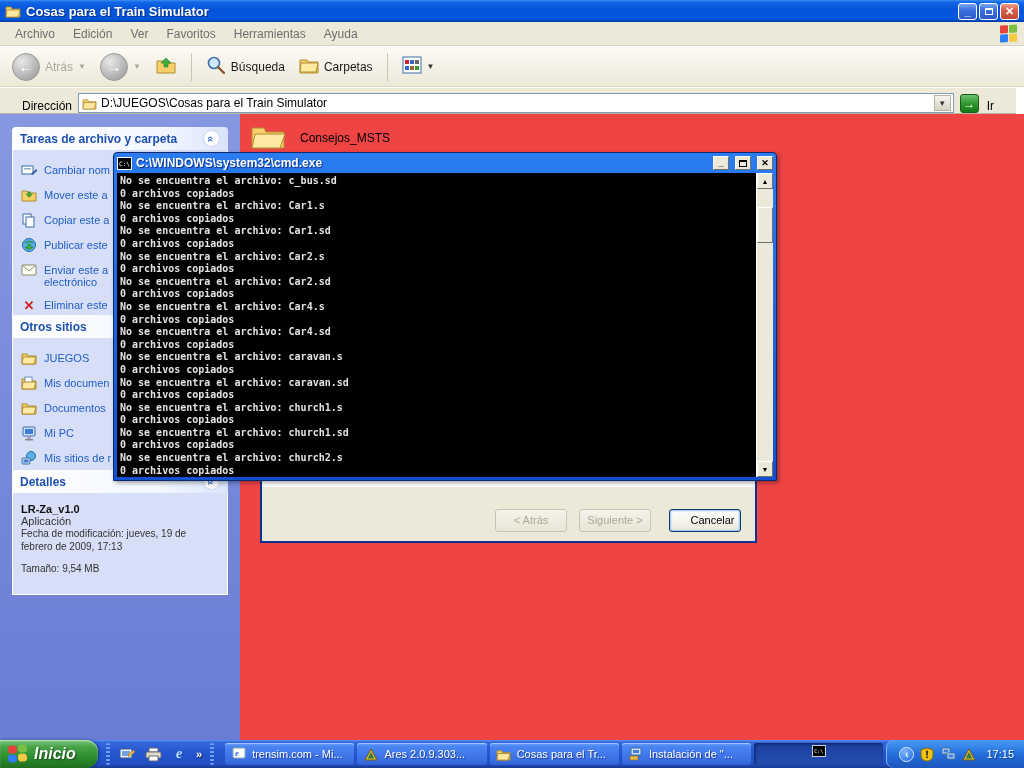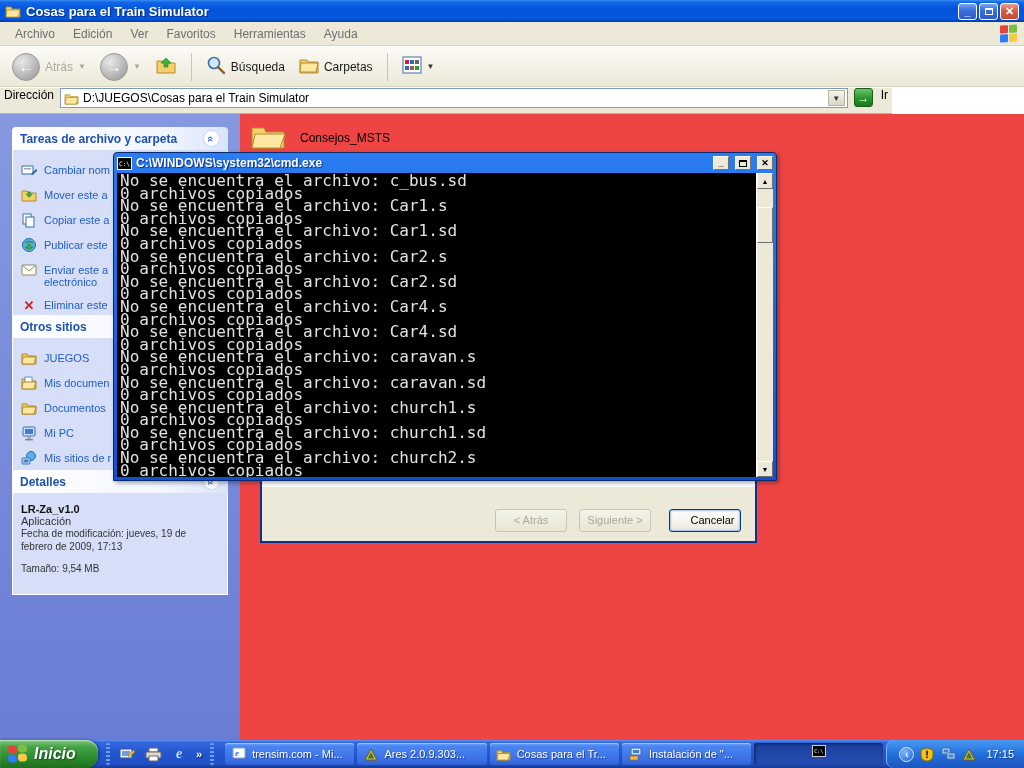--- a/index.html
+++ b/index.html
@@ -31,22 +31,22 @@
     display:flex; align-items:center; padding:0 8px; gap:6px; }
   .nav-circle { width:28px; height:28px; border-radius:50%; border:1px solid #9a9a9a;
     background:radial-gradient(circle at 35% 30%,#e8e8e8 0%,#b5b5b5 60%,#8f8f8f 100%);
     color:#fff; font-size:15px; font-weight:bold; display:flex; align-items:center; justify-content:center; }
   .tool-label { font-size:12px; color:#aca899; }
   .tool-label.dark { color:#1a1a1a; }
   .caret { font-size:8px; color:#aca899; }
   .tb-sep { width:1px; height:28px; background:#c9c5b2; margin:0 4px; }
   .tool-btn { display:flex; align-items:center; gap:5px; padding:2px 4px; }
 
-  .addressbar { position:absolute; left:0; top:88px; width:892px; height:26px; z-index:2;
-    background:#ece9d8; border-bottom:1px solid #b8b4a2; display:flex; align-items:flex-start; padding:0 4px; gap:6px; }
+  .addressbar { position:absolute; left:0; top:88px; width:1016px; height:26px; z-index:2;
+    background:#ece9d8; border-bottom:1px solid #b8b4a2; display:flex; align-items:flex-end; padding:0 22px; gap:6px; }
   .addr-label { font-size:12px; color:#000; }
   .addr-box { flex:1; height:20px; background:#fff; border:1px solid #7f9db9; display:flex; align-items:center; padding:0 2px; }
   .addr-box input { flex:1; border:none; outline:none; font-size:12px; font-family:"Liberation Sans",sans-serif; color:#000; margin-left:4px; }
   .addr-drop { width:17px; height:16px; background:linear-gradient(180deg,#f5f4ef,#d8d4c4); border:1px solid #b8b4a2;
     font-size:8px; color:#333; display:flex; align-items:center; justify-content:center; }
   .go-btn { width:19px; height:19px; border-radius:3px; border:1px solid #1a5c1a;
     background:linear-gradient(180deg,#6fc06f 0%,#2f9a2f 50%,#187818 100%);
     color:#fff; font-weight:bold; font-size:12px; display:flex; align-items:center; justify-content:center; }
   .go-label { font-size:12px; color:#000; margin-left:2px; }
 
@@ -93,21 +93,21 @@
   .cmd-title { height:20px; display:flex; align-items:center; padding:0 3px; gap:4px; }
   .cmd-ico { width:15px; height:13px; background:#000; border:1px solid #fff; color:#fff; font-size:6px;
     font-family:"DejaVu Sans Mono",monospace; display:flex; align-items:center; justify-content:center; }
   .cmd-title .t { flex:1; color:#fff; font-weight:bold; font-size:12px; text-shadow:1px 1px 1px #0a2d84; white-space:nowrap; overflow:hidden; }
   .cbtn { width:16px; height:14px; margin-left:2px; background:#ece9d8; border:1px solid;
     border-color:#fff #707070 #707070 #fff; color:#000; font-size:9px; font-weight:bold;
     display:flex; align-items:center; justify-content:center; line-height:1; }
   .cbtn .max-glyph { width:8px; height:7px; border:1px solid #000; border-top:2px solid #000; display:block; }
   .cmd-body { position:absolute; left:3px; right:3px; top:20px; bottom:3px; background:#000; display:flex; }
   .cmd-text { flex:1; overflow:hidden; color:#e2e2e2; font-family:"DejaVu Sans Mono",monospace;
-    font-size:16px; font-weight:normal; line-height:12.6px; white-space:pre; padding:2px 0 0 3px; }
+    font-size:10px; font-weight:bold; line-height:12.6px; white-space:pre; padding:2px 0 0 3px; }
   .cmd-scroll { width:17px; background:#ece9d8; position:relative; border-left:1px solid #fff; }
   .sb-btn { position:absolute; left:0; width:16px; height:16px; background:#ece9d8; border:1px solid;
     border-color:#fff #707070 #707070 #fff; color:#000; font-size:7px; display:flex; align-items:center; justify-content:center; }
   .sb-up { top:0; }
   .sb-down { bottom:0; }
   .sb-thumb { position:absolute; left:0; top:34px; width:16px; height:36px; background:#ece9d8; border:1px solid;
     border-color:#fff #707070 #707070 #fff; }
 
   
   .taskbar { position:absolute; left:0; bottom:0; width:1024px; height:28px; z-index:30;

